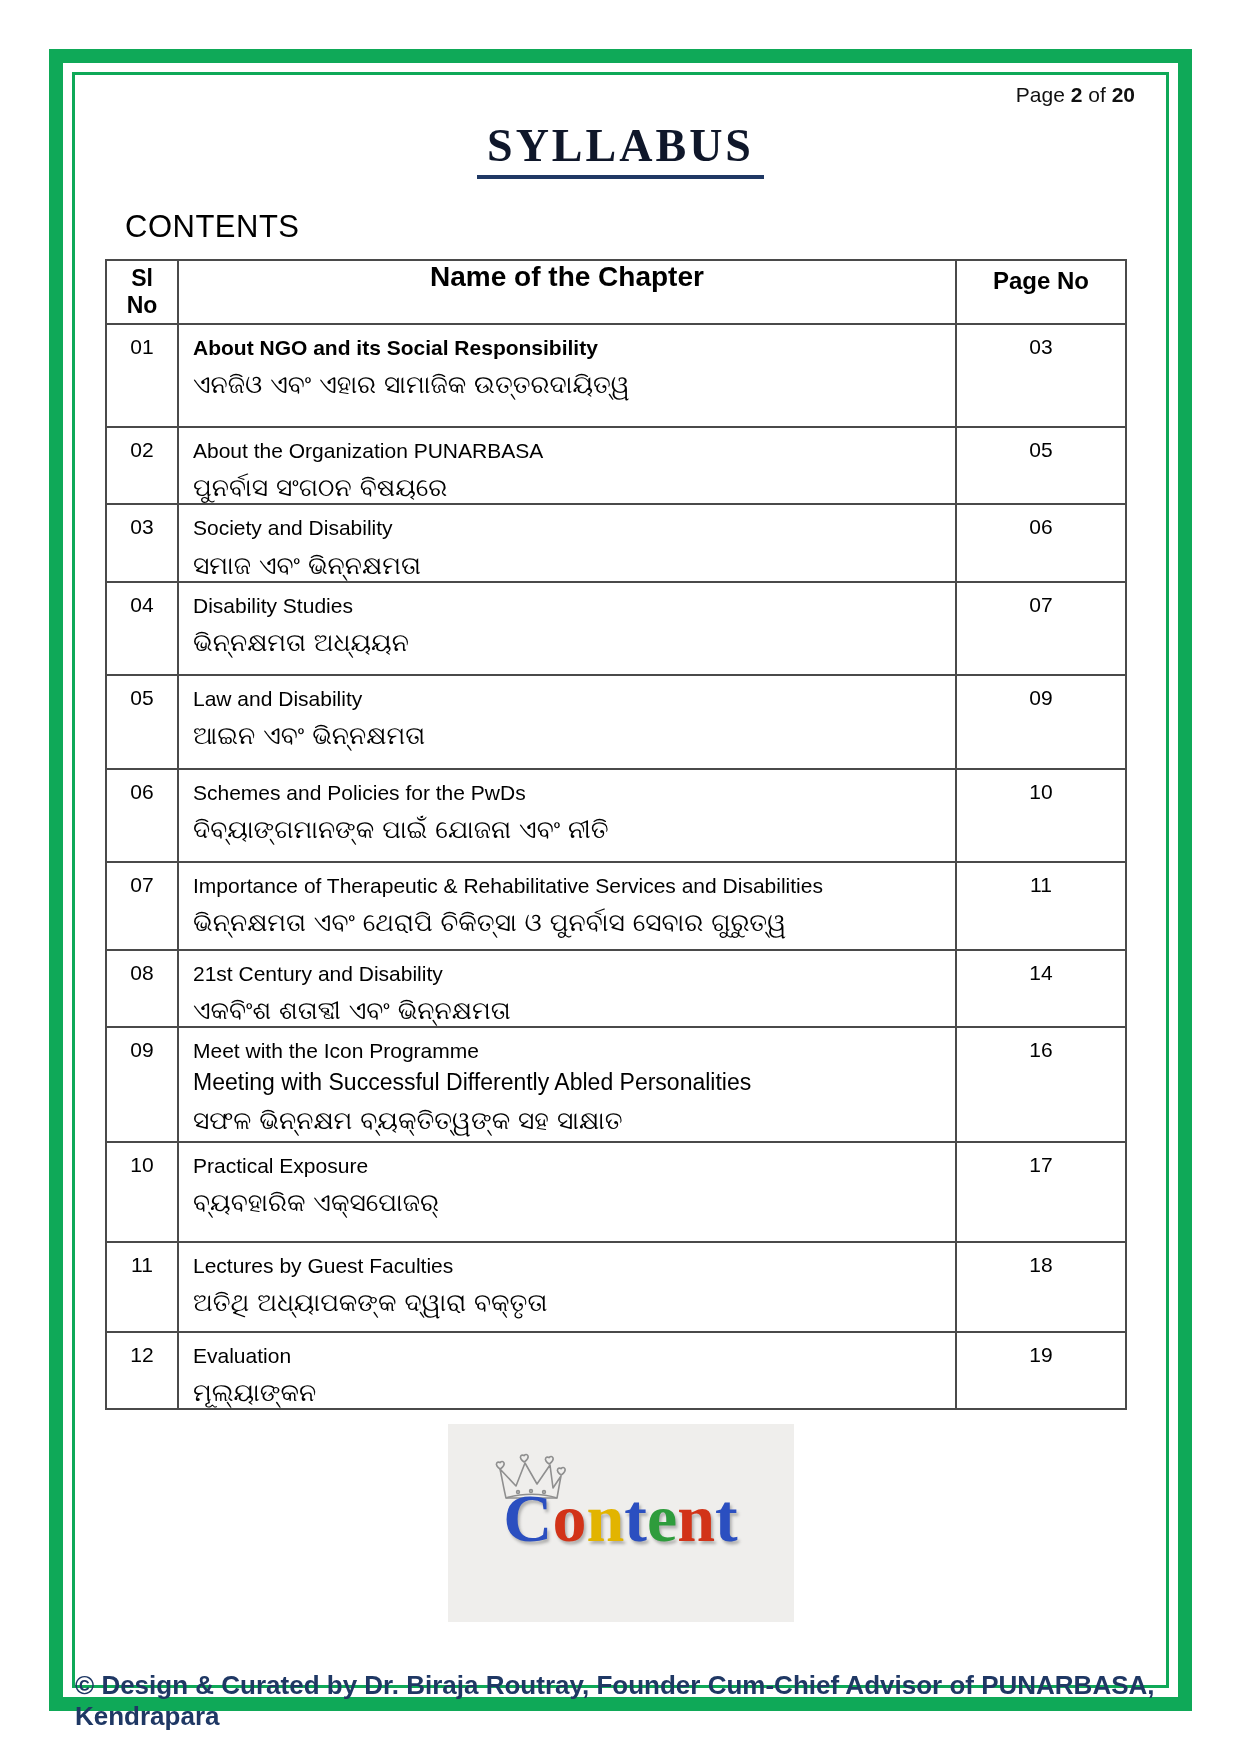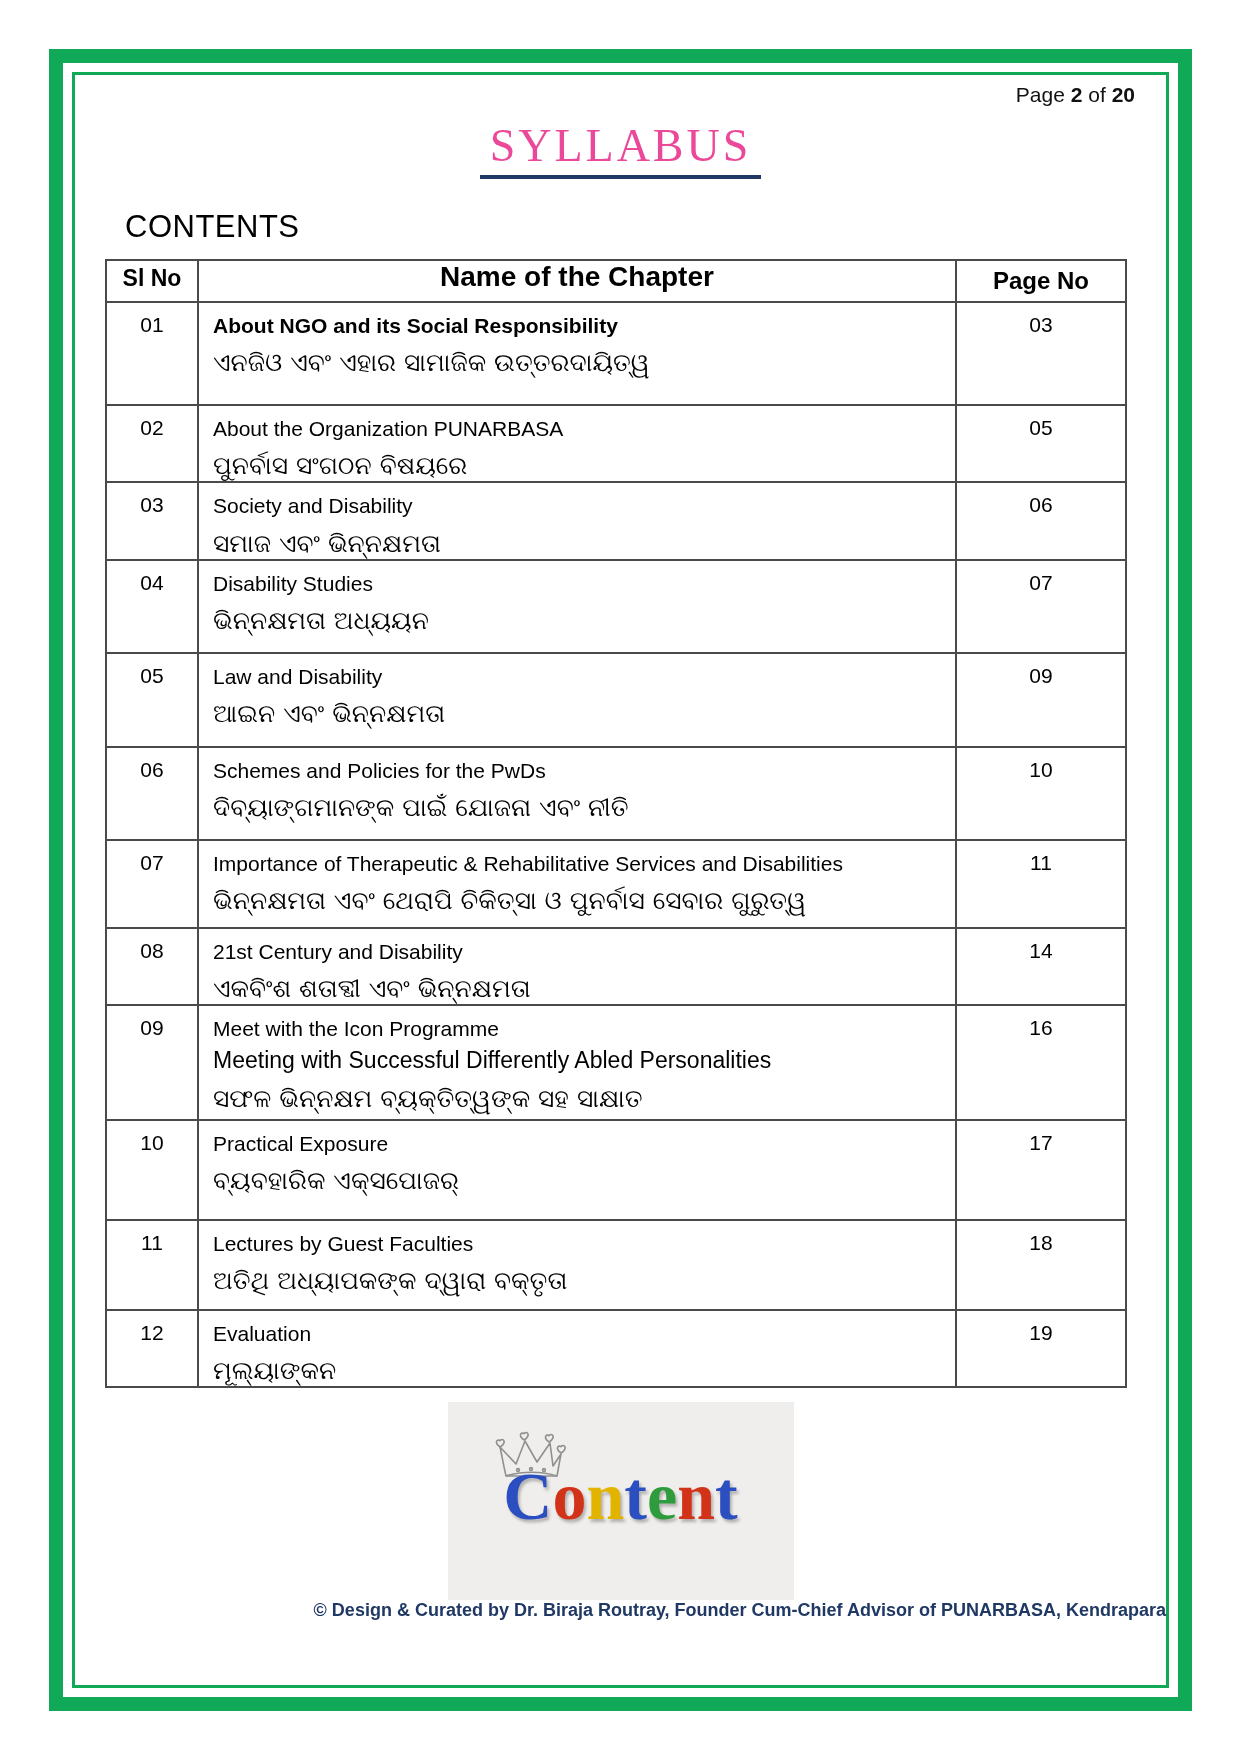--- a/index.html
+++ b/index.html
@@ -9,48 +9,48 @@
         border:14px solid #0fa958;box-sizing:border-box;}
   .frame-inner{position:absolute;left:9px;top:9px;right:9px;bottom:9px;
         border:3px solid #0fa958;}
   .content{position:relative;width:100%;height:100%;}
 
   .page-indicator{ text-align:right;margin:8px 31px 0 0;font-size:21px;color:#111;}
   .page-indicator b{font-weight:bold;}
 
   .title-wrap{text-align:center;margin-top:16px;}
   .syllabus{display:inline-block;font-family:"Liberation Serif",serif;
-        font-weight:normal;font-size:46px;letter-spacing:3px;color:#ec4899;
+        font-weight:bold;font-size:46px;letter-spacing:3px;color:#0f172a;
         border-bottom:4px solid #1f3864;padding:0 10px 6px 10px;line-height:1.0;}
 
   .contents-heading{margin:30px 0 14px 50px;font-size:31px;font-weight:normal;
         letter-spacing:0.5px;color:#000;}
 
   table.toc{margin-left:30px;width:1022px;border-collapse:collapse;table-layout:fixed;}
   table.toc th,table.toc td{border:2px solid #4a4a4a;vertical-align:top;box-sizing:border-box;}
-  th.sl-h{width:92px;font-size:23px;font-weight:bold;padding:4px 12px;text-align:center;}
+  th.sl-h{width:72px;font-size:23px;font-weight:bold;padding:4px 12px;text-align:center;}
   th.name-h{font-size:28px;font-weight:bold;padding:0 4px;text-align:center;}
   th.page-h{width:170px;font-size:24px;font-weight:bold;padding:6px 20px;text-align:center;}
   td.sl-cell{text-align:center;font-size:21px;padding-top:10px;}
   td.page-cell{text-align:center;font-size:21px;padding-top:10px;}
   td.chapter-cell{padding:9px 14px 0 14px;}
   .ch-title{font-size:21px;line-height:1.3;}
   .ch-title.bold{font-weight:bold;}
   .ch-subtitle{font-size:23px;margin-top:4px;line-height:1.25;}
   .odia{font-size:25px;margin-top:9px;line-height:1.2;
         font-family:"DejaVu Sans","Liberation Sans",sans-serif;}
 
   .logo-box{position:relative;width:346px;height:198px;background:#efeeec;
         margin:14px auto 0 auto;}
   .logo-word{position:absolute;left:50%;top:60px;transform:translateX(-50%);
         font-family:"Liberation Serif",serif;font-weight:bold;font-size:68px;
         line-height:1;white-space:nowrap;text-shadow:2px 3px 3px rgba(60,60,60,0.35);}
   .crown{position:absolute;left:42px;top:22px;}
 
-  .footer{text-align:right;font-weight:bold;font-size:18px;
+  .footer{margin-top:48px;text-align:left;font-weight:bold;font-size:26px;
         color:#1f3864;}
 </style>
 </head>
 <body>
 
 <div class="page">
   <div class="frame-outer">
     <div class="frame-inner">
       <div class="content">
 

